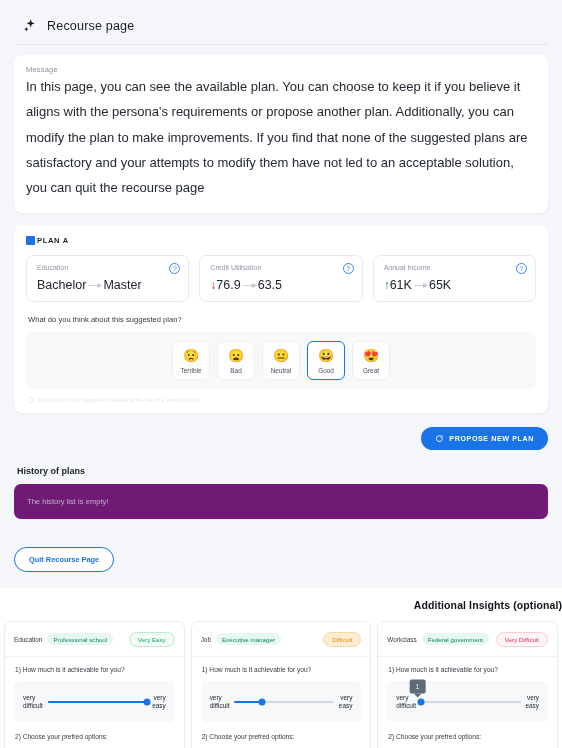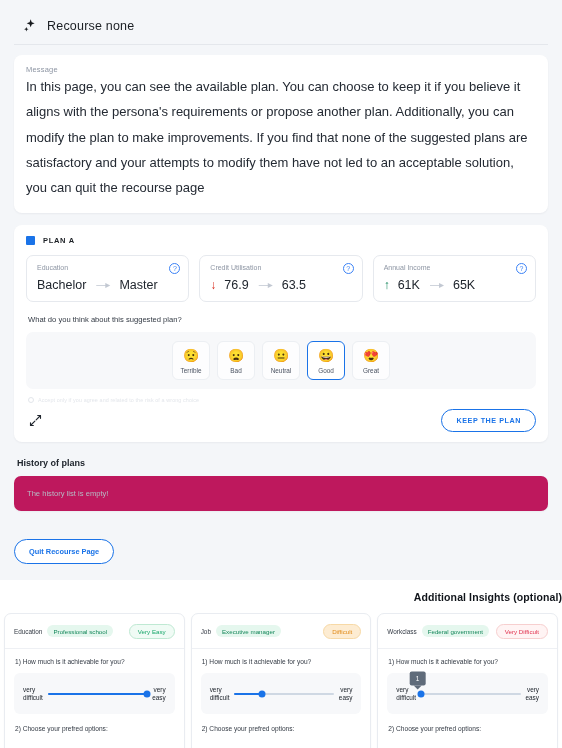--- a/index.html
+++ b/index.html
@@ -31,31 +31,31 @@
   }
   .msg-label { font-size: 7.5px; color: #8d95a3; letter-spacing:.2px; }
   .msg-body { font-size: 13px; line-height: 1.95; color: #242a33; }
 
   
   .plan-card {
     background: #ffffff; border-radius: 8px;
     margin-top: 12px; padding: 11px 12px 10px 12px;
     box-shadow: 0 1px 2px rgba(16,24,40,.05);
   }
-  .plan-tag { display:flex; align-items:center; gap:8px; margin-bottom: 10px; }
+  .plan-tag { display:flex; align-items:center; gap:2px; margin-bottom: 10px; }
   .plan-swatch { width: 9px; height: 9px; background:#1a73e8; border-radius:1px; }
   .plan-name { font-size: 7.5px; color:#1b1f24; letter-spacing:.7px; font-weight:600; }
 
   .feature-row { display:flex; gap: 10px; }
   .feature-card {
     flex:1; border: 1px solid #e6e9ee; border-radius: 7px;
     padding: 8px 10px 9px 10px; position: relative; min-width:0;
   }
   .feature-label { font-size: 7px; color:#8d95a3; margin-bottom: 7px; }
-  .feature-val { display:flex; align-items:center; gap:8px; font-size:12.5px; color:#20262e; white-space:nowrap; }
+  .feature-val { display:flex; align-items:center; gap:0; font-size:12.5px; color:#20262e; white-space:nowrap; }
   .arrow-dn { color:#d92d20; font-size: 12px; line-height:1; }
   .arrow-up { color:#12855a; font-size: 12px; line-height:1; }
   .to-dash { color:#c2c8d2; font-size:10px; letter-spacing:-1px; margin:0 2px; }
   .help-icon {
     position:absolute; top:7px; right:8px;
     width: 11px; height: 11px; border-radius: 50%;
     border: 1px solid #3b82f6; color:#3b82f6;
     font-size: 7px; line-height: 9px; text-align:center;
   }
 
@@ -90,21 +90,21 @@
   .propose-row { display:flex; justify-content:flex-end; margin-top: 14px; }
   .btn-filled {
     background:#1a73e8; color:#fff; border:none; border-radius:14px;
     font-size: 7.2px; letter-spacing:.55px; font-weight:600;
     padding: 7px 14px; display:inline-flex; align-items:center; gap:5px; cursor:pointer;
   }
   .refresh-icon { width:9px; height:9px; display:block; }
 
   .history-title { font-size: 9px; color:#20262e; font-weight:700; margin: 16px 0 8px 3px; }
   .history-box {
-    background:#be185d; border-radius: 7px; padding: 13px 13px;
+    background:#701a75; border-radius: 7px; padding: 13px 13px;
     font-size: 7.6px; color:#b6bcc6;
     box-shadow: 0 1px 2px rgba(16,24,40,.04);
   }
   .quit-row { display:flex; justify-content:flex-start; margin-top: 28px; }
   .btn-quit {
     border:1.2px solid #1a73e8; color:#1a73e8; background:#fff;
     border-radius: 14px; font-size:7.4px; font-weight:700;
     padding: 7px 14px; cursor:pointer;
   }
 
@@ -176,21 +176,21 @@
 
 <div class="page">
 
   <div class="recourse-panel">
 
     <div class="rp-header">
       <svg class="spark-icon" viewBox="0 0 24 24">
         <path fill="currentColor" d="M13 2l1.6 4.4L19 8l-4.4 1.6L13 14l-1.6-4.4L7 8l4.4-1.6z"></path>
         <path fill="currentColor" d="M6.5 13.5l.9 2.4 2.4.9-2.4.9-.9 2.4-.9-2.4-2.4-.9 2.4-.9z"></path>
       </svg>
-      <div class="rp-title">Recourse none</div>
+      <div class="rp-title">Recourse page</div>
     </div>
 
     <div class="msg-card">
       <div class="msg-label">Message</div>
       <div class="msg-body">In this page, you can see the available plan. You can choose to keep it if you believe it aligns with the persona's requirements or propose another plan. Additionally, you can modify the plan to make improvements. If you find that none of the suggested plans are satisfactory and your attempts to modify them have not led to an acceptable solution, you can quit the recourse page</div>
     </div>
 
     <div class="plan-card">
       <div class="plan-tag">
         <span class="plan-swatch"></span>
@@ -254,28 +254,31 @@
           <div class="emoji-glyph">😍</div>
           <div class="emoji-text">Great</div>
         </div>
       </div>
 
       <div class="fine-print">
         <span class="fp-icon"></span>
         <span>Accept only if you agree and related to the risk of a wrong choice</span>
       </div>
 
-      <div class="plan-actions">
-        <svg class="expand-icon" viewBox="0 0 24 24">
-          <path fill="none" stroke="currentColor" stroke-width="1.8" stroke-linecap="round" d="M4 20l7-7M4 20v-4.5M4 20h4.5M20 4l-7 7M20 4v4.5M20 4h-4.5"></path>
+    </div>
+
+    <div class="propose-row">
+      <button class="btn-filled">
+        <svg class="refresh-icon" viewBox="0 0 24 24">
+          <path fill="none" stroke="#ffffff" stroke-width="2.4" stroke-linecap="round" d="M20 12a8 8 0 1 1-2.4-5.7"></path>
+          <path fill="#ffffff" d="M20 3v6h-6z"></path>
         </svg>
-        <button class="btn-outline">KEEP THE PLAN</button>
-      </div>
-    </div>
-
+        <span>PROPOSE NEW PLAN</span>
+      </button>
+    </div>
 
     <div class="history-title">History of plans</div>
     <div class="history-box">
       <span>The history list is empty!</span>
     </div>
 
     <div class="quit-row">
       <button class="btn-quit">Quit Recourse Page</button>
     </div>
   </div>

